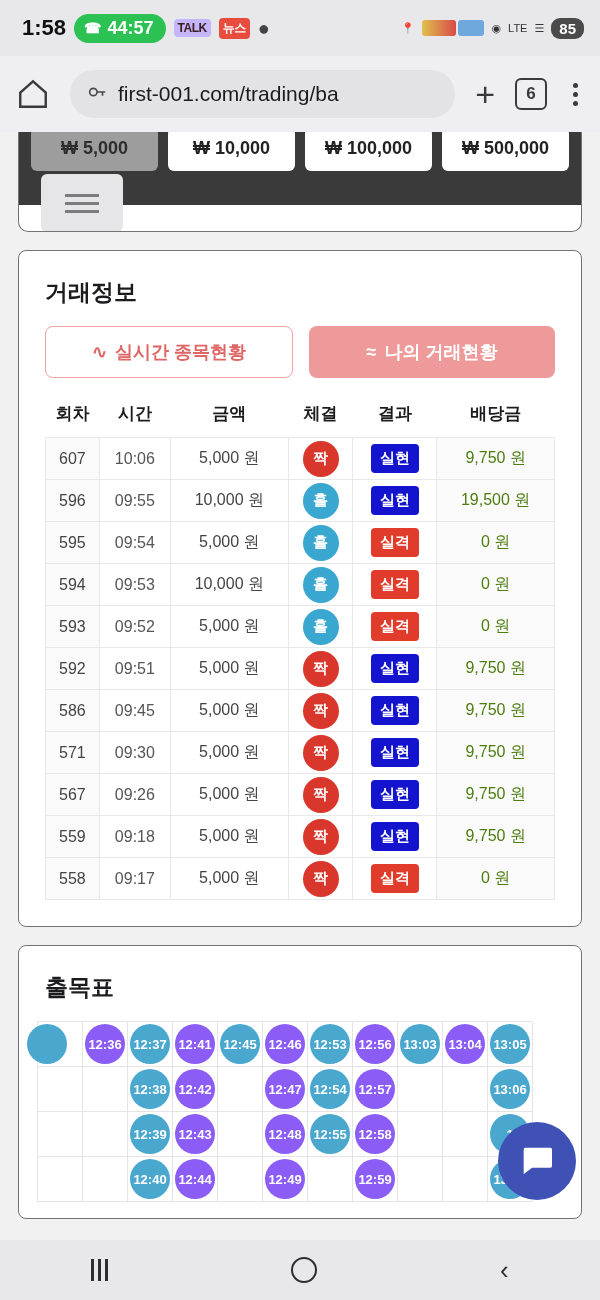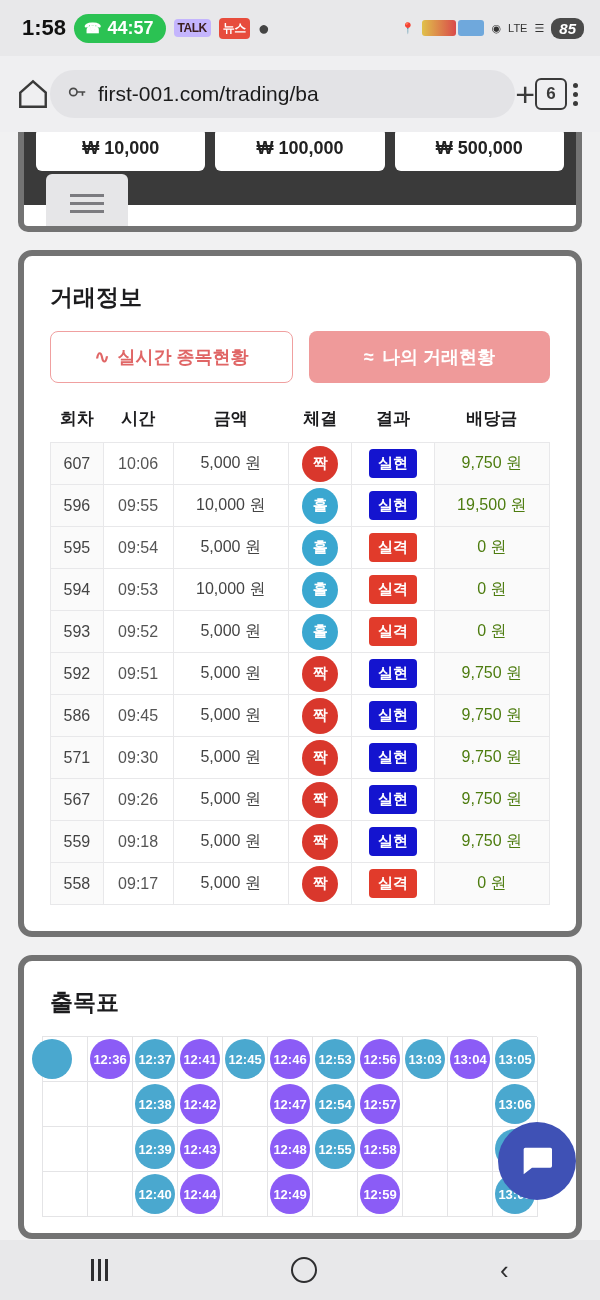--- a/index.html
+++ b/index.html
@@ -24,30 +24,30 @@
   }
   .callpill .ph { font-size: 14px; }
   .sbicon { font-size: 12px; color: #fff; background: #3b5bd4; border-radius: 4px;
     padding: 2px 4px; font-weight: 700; letter-spacing: -0.5px; }
   .sbicon.talk { background: #c4b5fd; color: #3c1e1e; }
   .sbicon.red { background: #e74c3c; }
   .sbicon.bub { background: transparent; color: #444; font-size: 20px; padding: 0; }
   .sb-right { margin-left: auto; display: flex; align-items: center; gap: 7px; }
   .sb-right .mini { font-size: 11px; color: #333; }
   .batt { background: #4a4a4a; color: #fff; border-radius: 9px; padding: 2px 8px;
-    font-size: 15px; font-weight: 700; font-style: italic; }
+    font-size: 15px; font-weight: 700; }
   .deco { display: flex; align-items: center; gap: 2px; }
   .deco .blob2 { width: 34px; height: 16px; border-radius: 3px;
     background: linear-gradient(90deg,#e0c14b,#d94a4a); }
   .deco .blob3 { width: 26px; height: 16px; border-radius: 3px; background: #6fa8dc; }
 
   
   .browserbar {
     height: 76px; background: #efeff1; display: flex; align-items: center;
-    padding: 0 16px; gap: 0;
+    padding: 0 16px; gap: 20px;
   }
   .home-ico { width: 34px; height: 34px; position: relative; flex: 0 0 auto; }
   .urlbox {
     flex: 1; height: 48px; background: #e3e3e6; border-radius: 24px;
     display: flex; align-items: center; padding: 0 16px; gap: 10px; overflow: hidden;
   }
   .urlbox .url { font-size: 21px; color: #1b1b1b; white-space: nowrap; }
   .plus { font-size: 34px; color: #3a3a3a; font-weight: 300; }
   .tabcount {
     width: 32px; height: 32px; border: 2.5px solid #3a3a3a; border-radius: 6px;
@@ -55,21 +55,21 @@
     font-size: 17px; font-weight: 600; color: #3a3a3a;
   }
   .kebab { display: flex; flex-direction: column; gap: 4px; padding: 0 6px; }
   .kebab i { width: 5px; height: 5px; background: #3a3a3a; border-radius: 50%; display: block; }
 
   
   .content { position: relative; height: calc(1300px - 56px - 76px - 60px); overflow: hidden;
     background: #f1f1f2; }
 
   .card {
-    background: #fff; border: 6px solid #737373; border-radius: 14px;
+    background: #fff; border: 1px solid #737373; border-radius: 8px;
     margin: 0 18px 18px 18px;
   }
 
   
   .amounts-card { margin-top: 0; border-top: none; border-radius: 0 0 10px 10px;
     padding: 0; overflow: hidden; height: 100px; position: relative; }
   .amount-strip { display: flex; gap: 10px; background: #3a3a3a; padding: 10px 12px 34px 12px;
     position: relative; top: -14px; }
   .amount-btn {
     flex: 1; background: #fff; border-radius: 6px; text-align: center;
@@ -202,20 +202,21 @@
         <i></i>
         <i></i>
         <i></i>
       </span>
   </div>
 
   <div class="content">
 
     <div class="card amounts-card">
       <div class="amount-strip">
+        <div class="amount-btn dim">₩ 5,000</div>
         <div class="amount-btn">₩ 10,000</div>
         <div class="amount-btn">₩ 100,000</div>
         <div class="amount-btn">₩ 500,000</div>
       </div>
       <div class="hamburger-float">
           <i></i>
           <i></i>
           <i></i>
         </div>
     </div>

